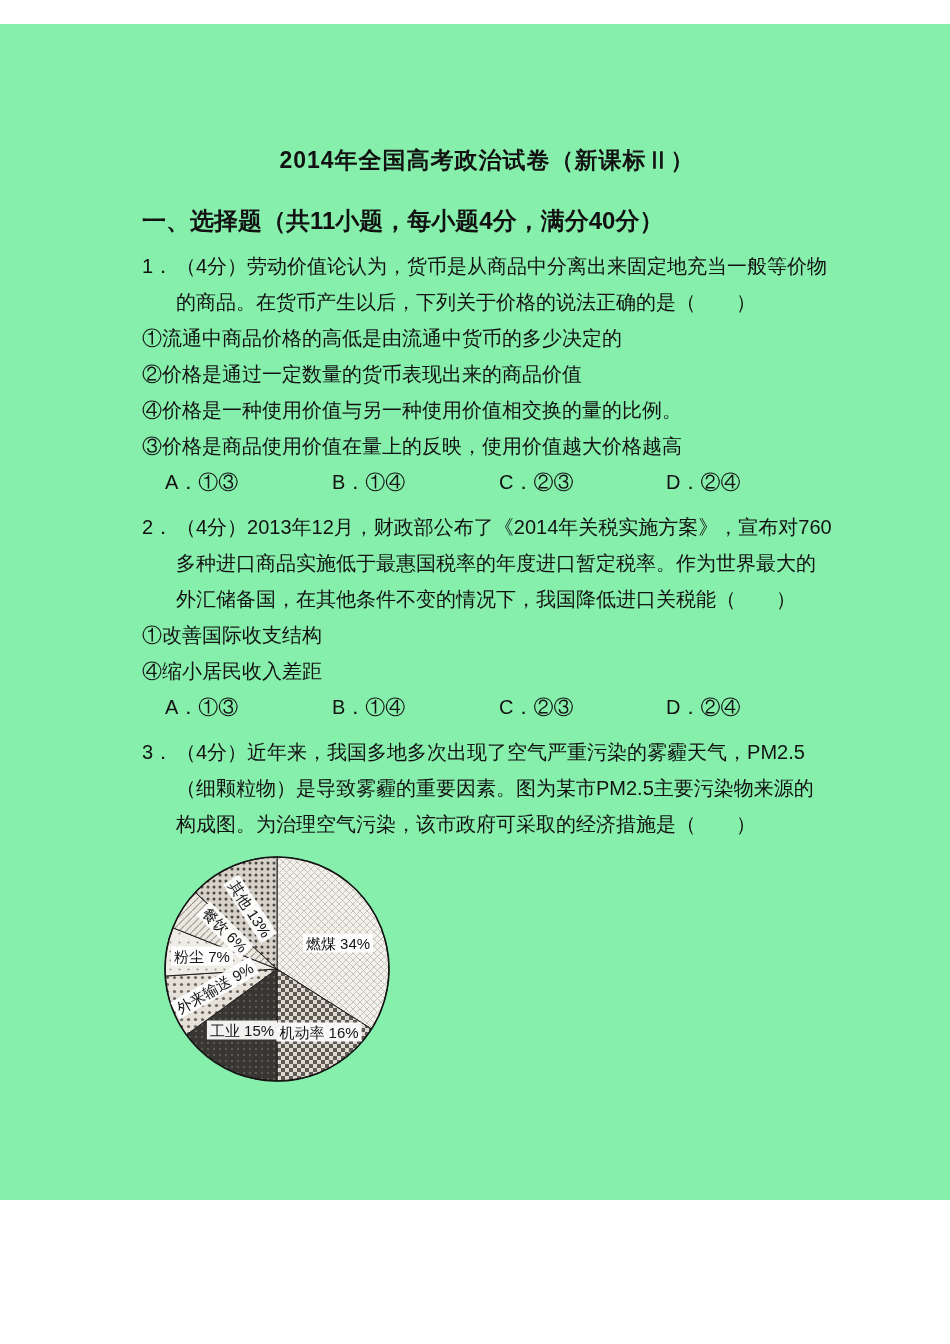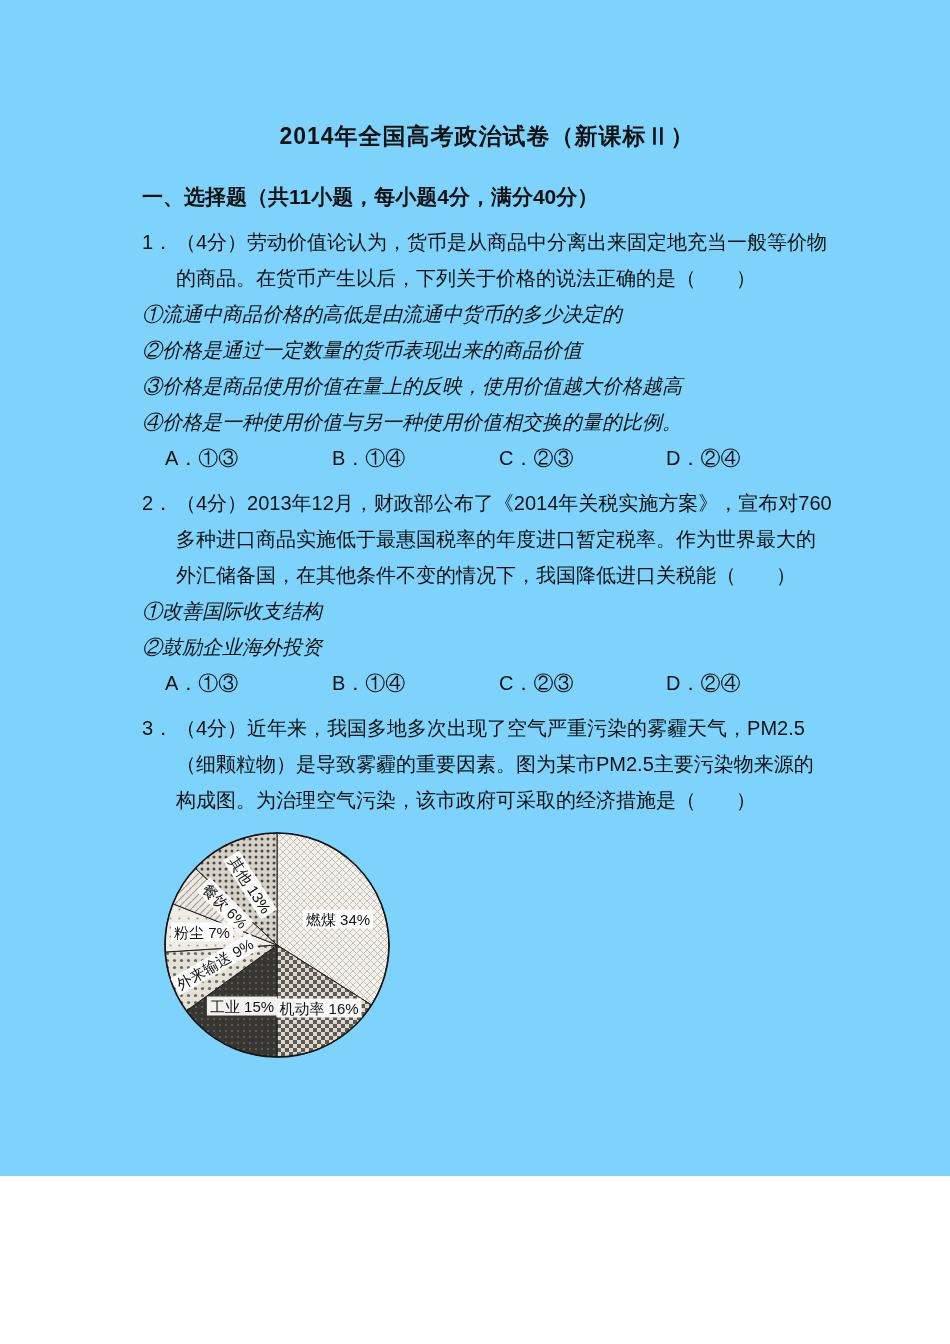--- a/index.html
+++ b/index.html
@@ -1,38 +1,39 @@
 <!DOCTYPE html>
 <html lang="zh"><head>
 <meta charset="utf-8">
 <style>
   html,body{margin:0;padding:0;background:#ffffff;}
   .page{
     position:relative;
     width:950px;height:1176px;
-    background:#7dd3fc;
+    background:#86efac;
     color:#121212;
     font-family:"Liberation Sans", sans-serif;
     overflow:hidden;
+    margin-top:24px;
   }
   .content{position:absolute;left:142px;top:0;width:690px;}
   .title{
     margin:118px 0 0 0;
     font-size:23px;font-weight:700;
     text-align:center;line-height:36px;
     letter-spacing:1px;
   }
   .section-heading{
     margin:24px 0 0 0;
-    font-size:21px;font-weight:700;line-height:37px;
+    font-size:24px;font-weight:700;line-height:37px;
   }
   .question{margin-top:9px;font-size:20px;line-height:36px;font-weight:400;}
   .stem{margin:0;padding-left:34px;}
   .qnum{display:inline-block;width:34px;margin-left:-34px;}
-  .item{line-height:36px;font-style:italic;}
+  .item{line-height:36px;}
   .opts-row{display:flex;padding-left:23px;}
   .opts-row .opt{width:167px;flex:0 0 auto;}
   .chart-fig{margin:6px 0 0 15px;width:240px;height:242px;}
   .chart-fig svg text{
     font-size:15px;fill:#141414;
     font-family:"Liberation Sans", sans-serif;
   }
   .q3-opts{margin-top:4px;padding-left:23px;line-height:49px;}
   .page-footer{
     position:absolute;left:0;top:1240px;width:100%;
@@ -47,34 +48,34 @@
   <div class="content">
 
     <h1 class="title">2014年全国高考政治试卷（新课标Ⅱ）</h1>
 
     <h2 class="section-heading">一、选择题（共11小题，每小题4分，满分40分）</h2>
 
     <section class="question">
       <p class="stem"><span class="qnum">1．</span><span>（4分）劳动价值论认为，货币是从商品中分离出来固定地充当一般等价物的商品。在货币产生以后，下列关于价格的说法正确的是（　　）</span></p>
       <div class="item">①流通中商品价格的高低是由流通中货币的多少决定的</div>
       <div class="item">②价格是通过一定数量的货币表现出来的商品价值</div>
+      <div class="item">④价格是一种使用价值与另一种使用价值相交换的量的比例。</div>
       <div class="item">③价格是商品使用价值在量上的反映，使用价值越大价格越高</div>
-      <div class="item">④价格是一种使用价值与另一种使用价值相交换的量的比例。</div>
       <div class="opts-row">
         <span class="opt">A．①③</span>
         <span class="opt">B．①④</span>
         <span class="opt">C．②③</span>
         <span class="opt">D．②④</span>
       </div>
     </section>
 
     <section class="question">
       <p class="stem"><span class="qnum">2．</span><span>（4分）2013年12月，财政部公布了《2014年关税实施方案》，宣布对760多种进口商品实施低于最惠国税率的年度进口暂定税率。作为世界最大的外汇储备国，在其他条件不变的情况下，我国降低进口关税能（　　）</span></p>
       <div class="item">①改善国际收支结构</div>
-      <div class="item">②鼓励企业海外投资</div>
+      <div class="item">④缩小居民收入差距</div>
       <div class="opts-row">
         <span class="opt">A．①③</span>
         <span class="opt">B．①④</span>
         <span class="opt">C．②③</span>
         <span class="opt">D．②④</span>
       </div>
     </section>
 
     <section class="question">
       <p class="stem"><span class="qnum">3．</span><span>（4分）近年来，我国多地多次出现了空气严重污染的雾霾天气，PM2.5（细颗粒物）是导致雾霾的重要因素。图为某市PM2.5主要污染物来源的构成图。为治理空气污染，该市政府可采取的经济措施是（　　）</span></p>

